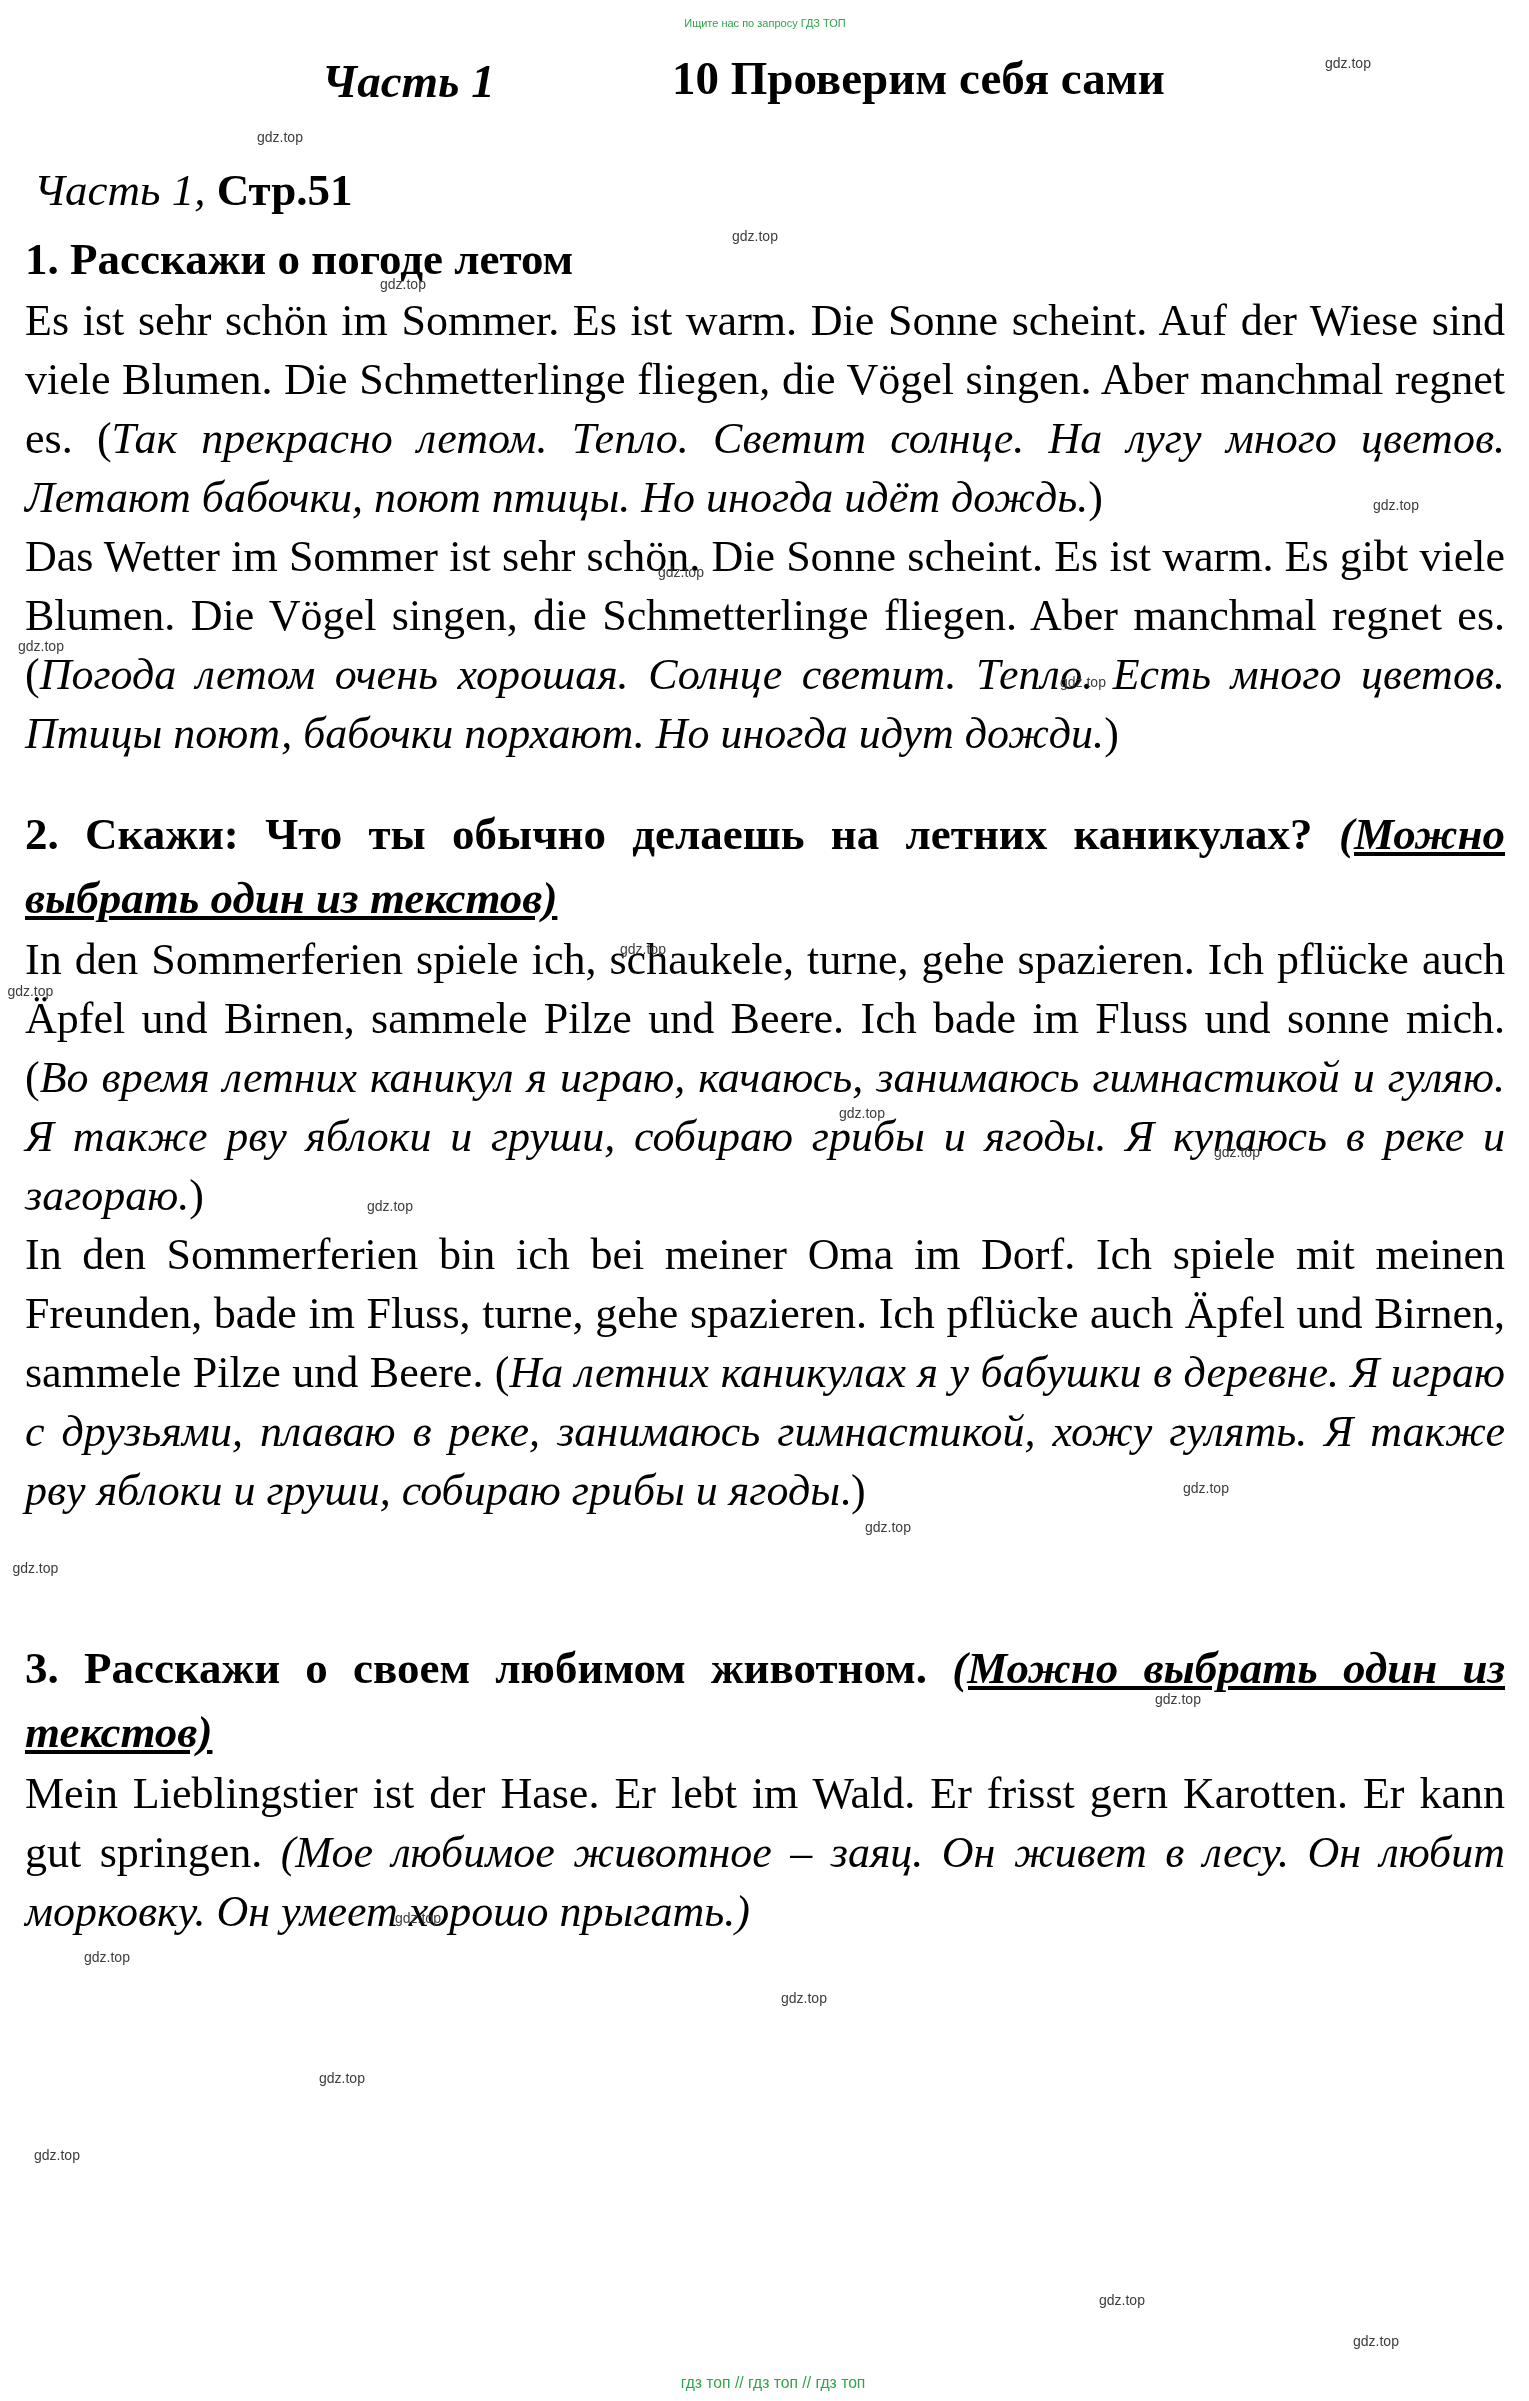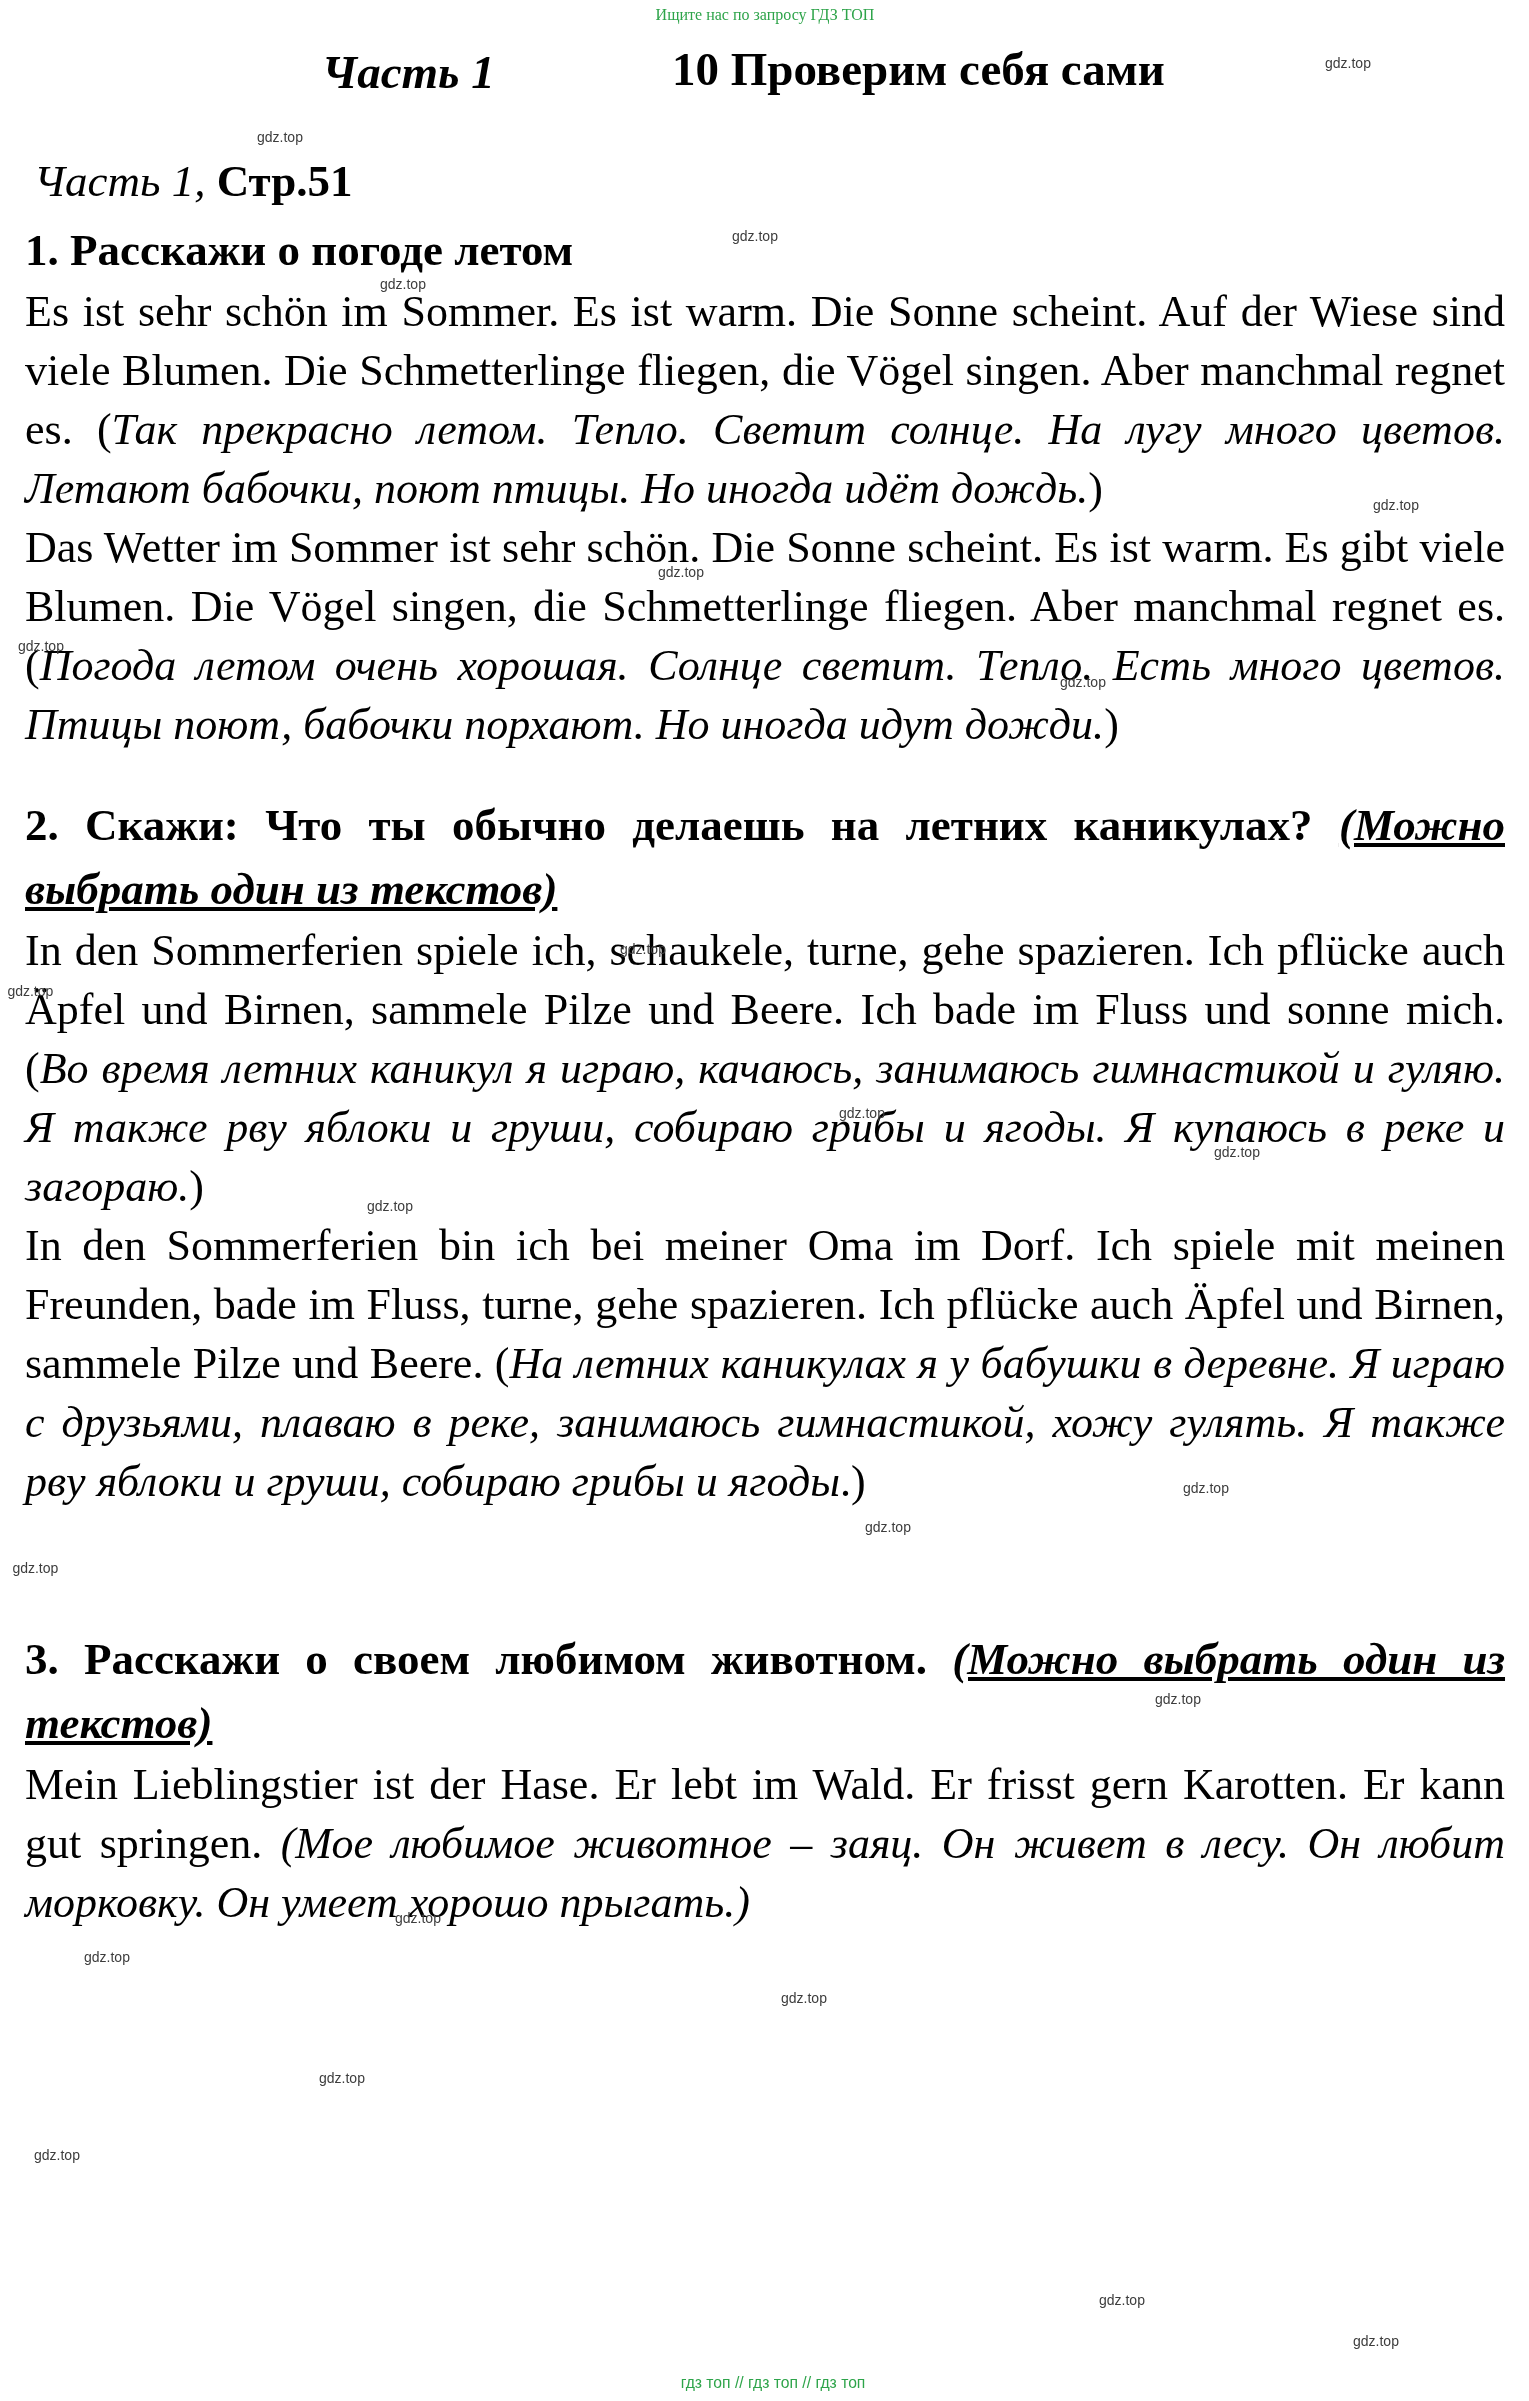--- a/index.html
+++ b/index.html
@@ -13,24 +13,24 @@
     font-family:"Liberation Serif","DejaVu Serif",serif;
     color:#000000;
   }
   .page{
     position:relative;
     width:1530px;height:2401px;
     overflow:hidden;
     background:#ffffff;
   }
   .top-banner{
-    padding-top:4px;
+    padding-top:13px;
     text-align:center;
-    font-family:Liberation Serif, serif;
-    font-size:16px;line-height:21.5px;
+    font-family:Liberation Sans, sans-serif;
+    font-size:11px;line-height:21.5px;
     color:var(--green);
   }
   .header-row{
     position:relative;
     margin-top:13.2px;
     height:69px;
   }
   .header-part{
     position:absolute;left:322px;top:6px;
     font-size:47px;font-weight:bold;font-style:italic;

